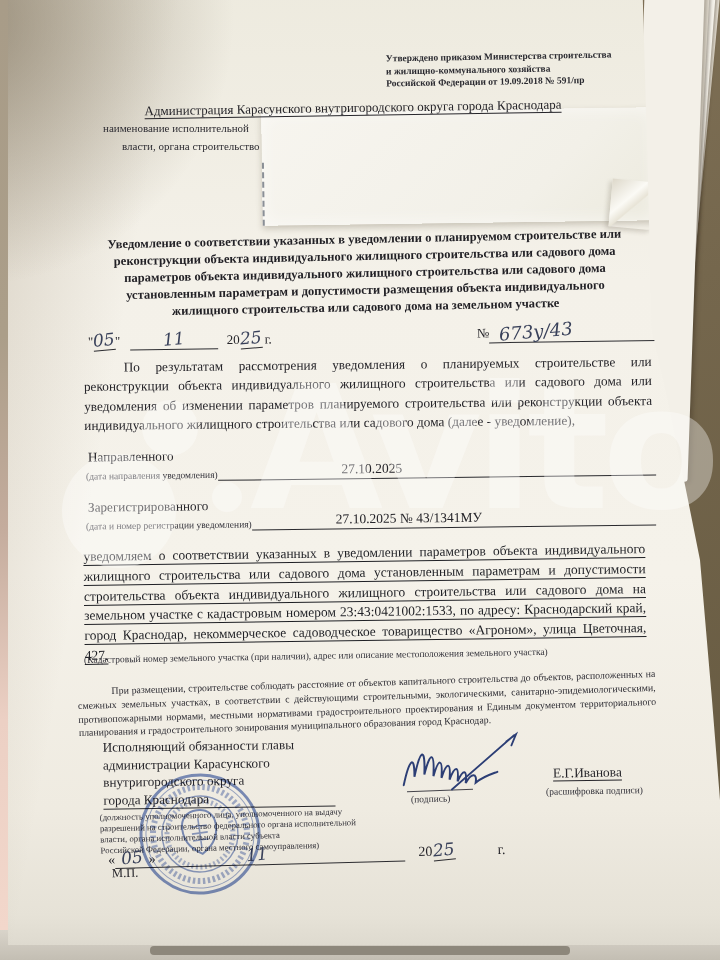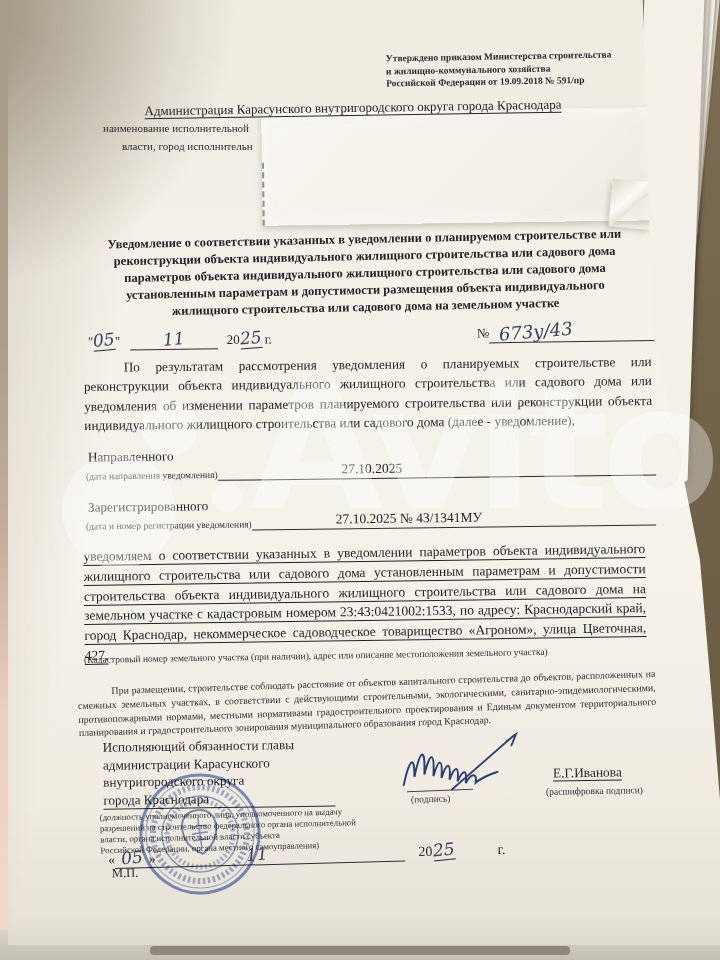--- a/index.html
+++ b/index.html
@@ -69,21 +69,21 @@
     <div class="content">
 
       <div class="abs" style="left:386px;top:50px;width:280px;font-weight:bold;font-size:9.5px;line-height:12.5px;transform:rotate(-1deg);color:#2b2b31;">
         <div>Утверждено приказом Министерства строительства</div>
         <div>и жилищно-коммунального хозяйства</div>
         <div>Российской Федерации от 19.09.2018 № 591/пр</div>
       </div>
 
       <div class="abs org-line" style="left:70px;top:100px;width:566px;text-align:center;font-size:13px;transform:rotate(-.9deg);">Администрация Карасунского внутригородского округа города Краснодара</div>
       <div class="abs" style="left:103px;top:122px;font-size:11px;color:#2e2d33;">наименование исполнительной</div>
-      <div class="abs" style="left:122px;top:140px;font-size:11px;color:#2e2d33;">власти, город исполнительн</div>
+      <div class="abs" style="left:122px;top:140px;font-size:11px;color:#2e2d33;">власти, органа строительство</div>
 
       <div class="sticker"></div>
 
       <div class="abs" style="left:82px;top:231px;width:566px;text-align:center;font-weight:bold;font-size:12.6px;line-height:17px;transform:rotate(-1.2deg);color:#222126;">
         <div>Уведомление о соответствии указанных в уведомлении о планируемом строительстве или</div>
         <div>реконструкции объекта индивидуального жилищного строительства или садового дома</div>
         <div>параметров объекта индивидуального жилищного строительства или садового дома</div>
         <div>установленным параметрам и допустимости размещения объекта индивидуального</div>
         <div>жилищного строительства или садового дома на земельном участке</div>
       </div>

